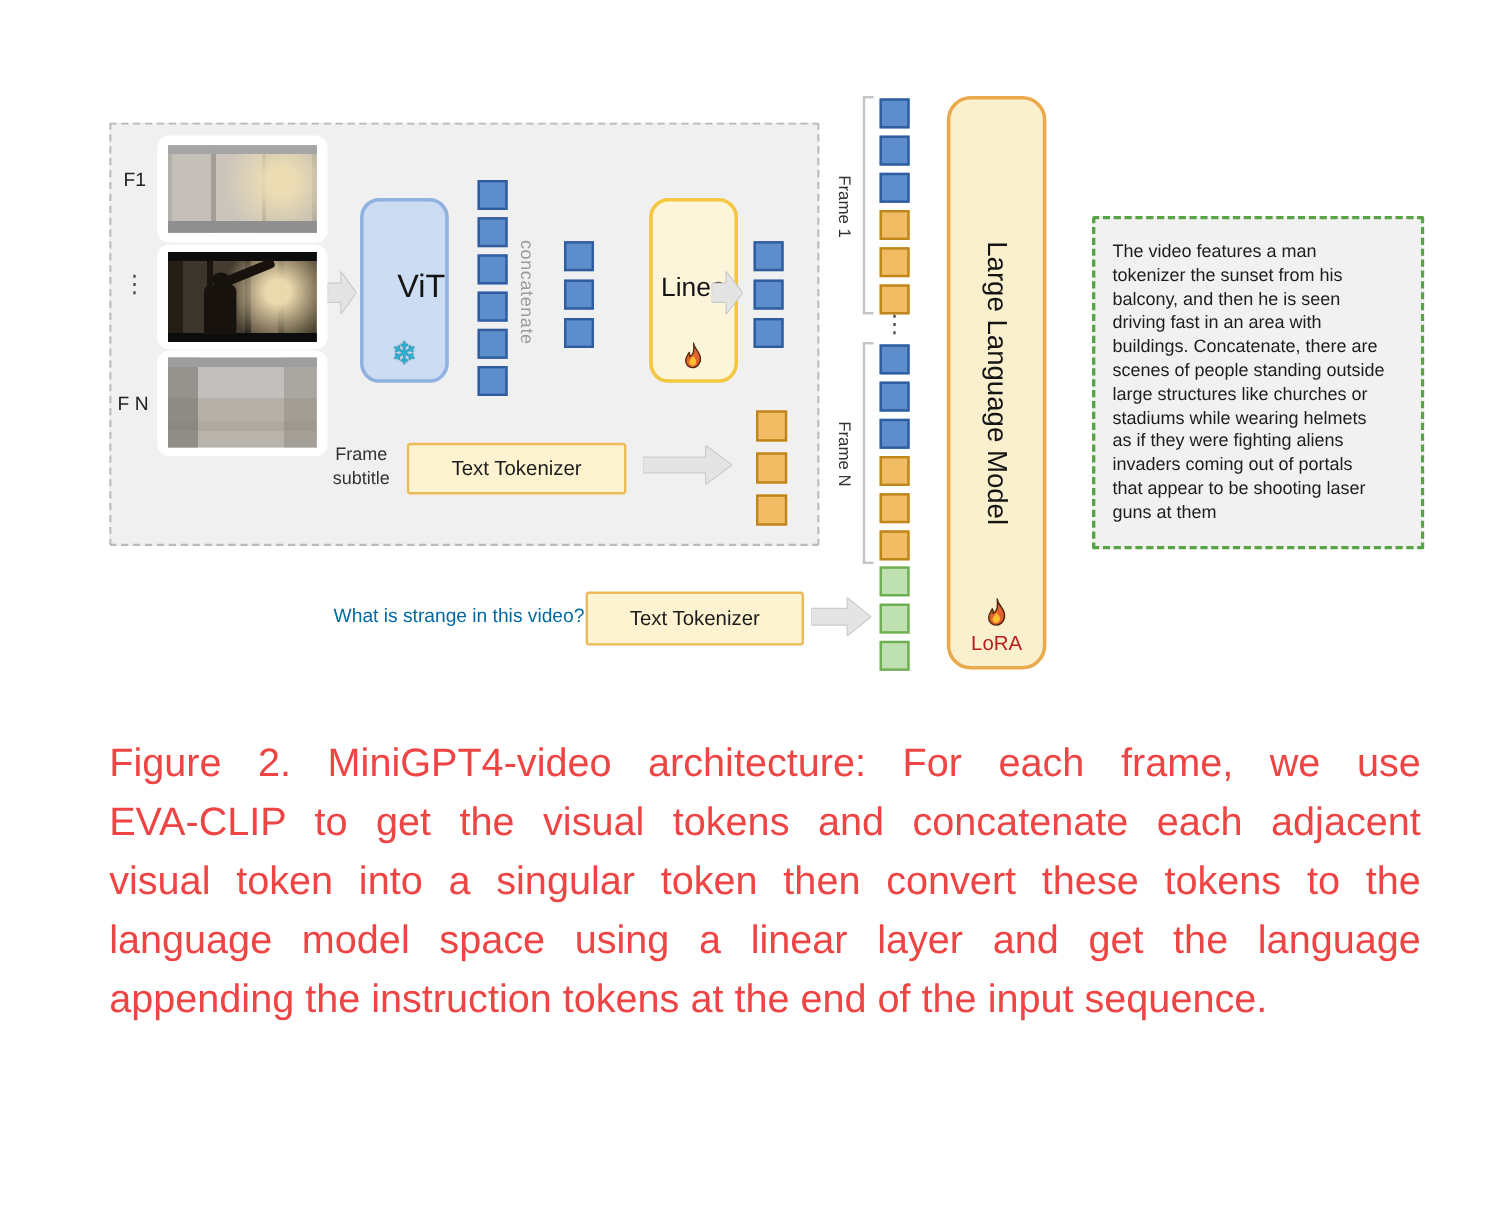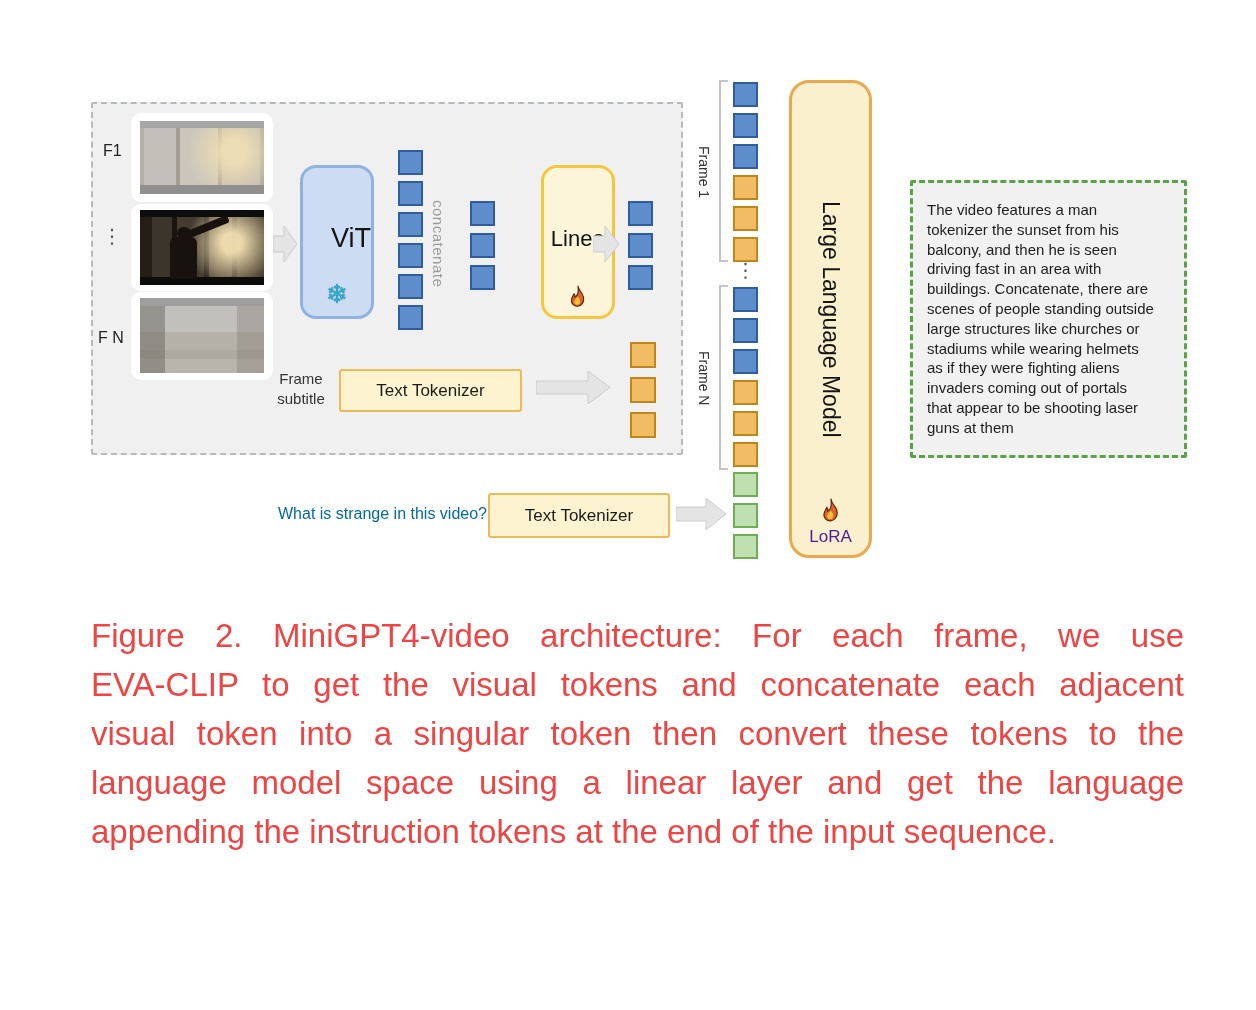--- a/index.html
+++ b/index.html
@@ -76,21 +76,21 @@
   .seq-label{font-size:14px;}
   .bracket{position:absolute;width:9px;border:2px solid #c5c5c5;border-right:none;box-sizing:border-box;}
 
   
   .llm-box{position:absolute;left:789px;top:80px;width:83px;height:478px;background:#fbf0cd;
            border:3.5px solid #eaa94c;border-radius:20px;box-sizing:border-box;}
   .llm-label{position:absolute;inset:0;display:flex;align-items:center;justify-content:center;}
   .llm-label span{writing-mode:vertical-rl;font-size:23px;color:#141414;}
   .lora{position:absolute;left:0;right:0;bottom:8px;display:flex;flex-direction:column;
         align-items:center;gap:0px;}
-  .lora-label{font-size:17px;color:#4c1d95;text-align:center;}
+  .lora-label{font-size:17px;color:#b91c1c;text-align:center;}
 
   
   .output-box{position:absolute;left:910px;top:180px;width:277px;height:278px;background:#f1f1f2;
               border:3px dashed #57a345;border-radius:2px;box-sizing:border-box;
               padding:17px 8px 0 14px;}
   .output-box .oline{font-size:15px;line-height:19.8px;color:#1d1d1d;white-space:nowrap;}
   .question-label{position:absolute;left:258px;top:505px;font-size:16px;color:#0369a1;margin-left:20px;}
   .subtitle-label{position:absolute;left:268px;top:369px;width:66px;text-align:center;
                   font-size:15px;line-height:20px;color:#333;}
 

